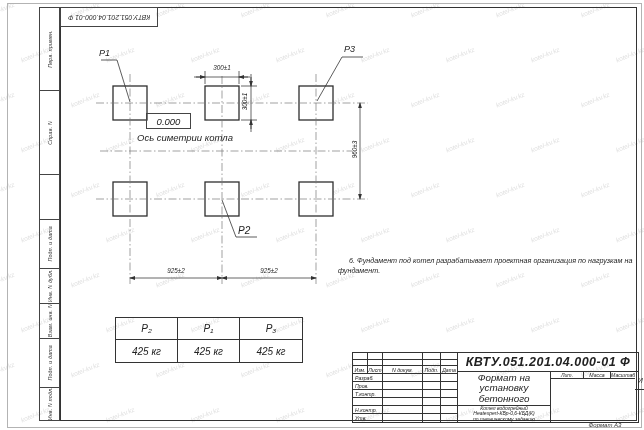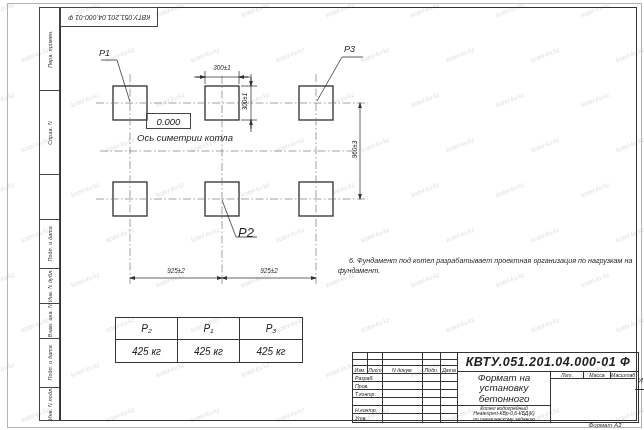--- a/index.html
+++ b/index.html
@@ -230,21 +230,21 @@
         <line x1="101" y1="60" x2="117" y2="60"></line>
       <line x1="342" y1="57" x2="317" y2="101"></line>
         <line x1="342" y1="57" x2="363" y2="57"></line>
       <line x1="222" y1="200" x2="236" y2="237"></line>
         <line x1="236" y1="237" x2="257" y2="237"></line>
     </g>
   </svg>
 
   <div class="lbl" style="left:99px;top:48px;font-size:9px;">Р1</div>
   <div class="lbl" style="left:344px;top:44px;font-size:9px;">Р3</div>
-  <div class="lbl" style="left:238px;top:225px;font-size:13px;">Р2</div>
+  <div class="lbl" style="left:238px;top:225px;font-size:10px;">Р2</div>
   <div class="lbl ctr" style="left:202px;top:64px;width:40px;font-size:6.3px;">300±1</div>
   <div class="lbl ctr rot" style="left:225px;top:98px;width:38px;font-size:6.3px;">300±1</div>
   <div class="lbl ctr rot" style="left:332px;top:146px;width:44px;font-size:6.3px;">960±3</div>
   <div class="lbl ctr" style="left:156px;top:267px;width:40px;font-size:6.3px;">925±2</div>
   <div class="lbl ctr" style="left:249px;top:267px;width:40px;font-size:6.3px;">925±2</div>
   <div class="lvl-box">
       <span>0.000</span>
     </div>
   <div class="lbl" style="left:137px;top:132px;font-size:9.5px;">Ось симетрии котла</div>
 

